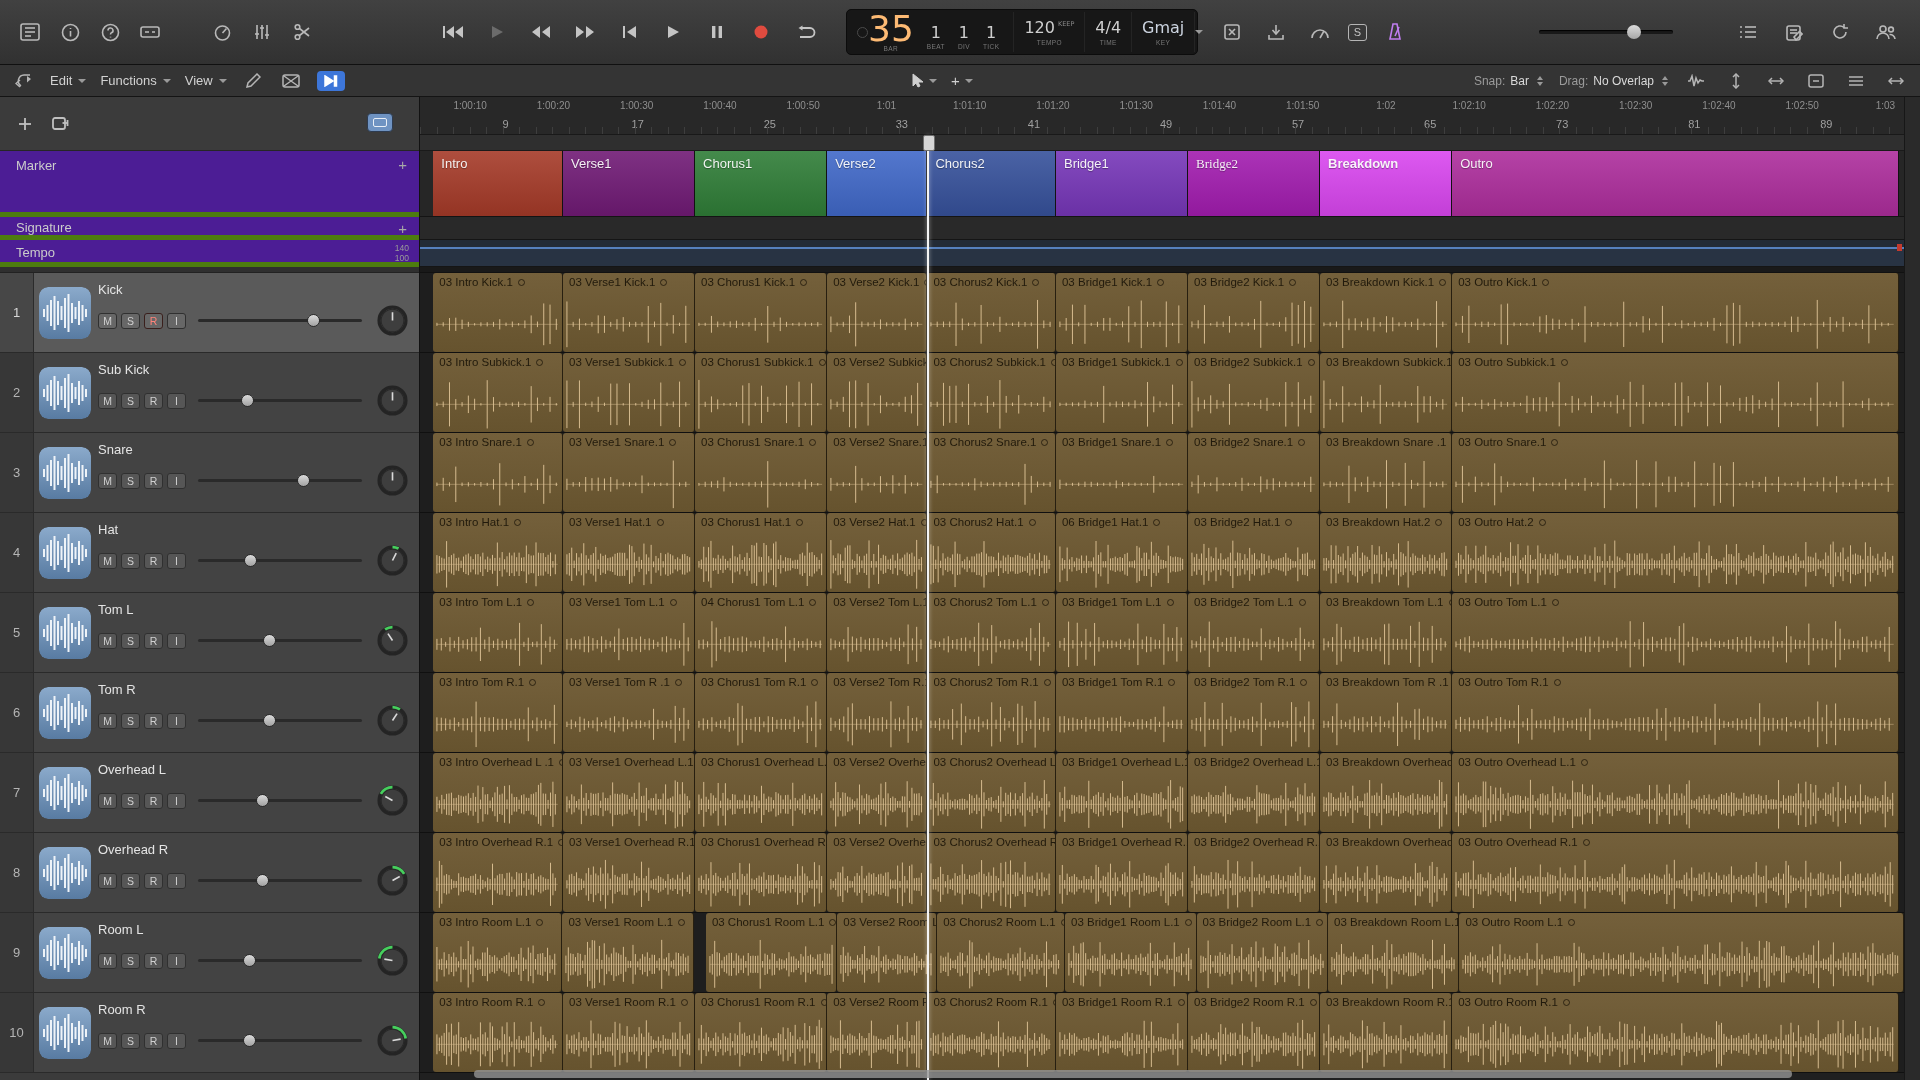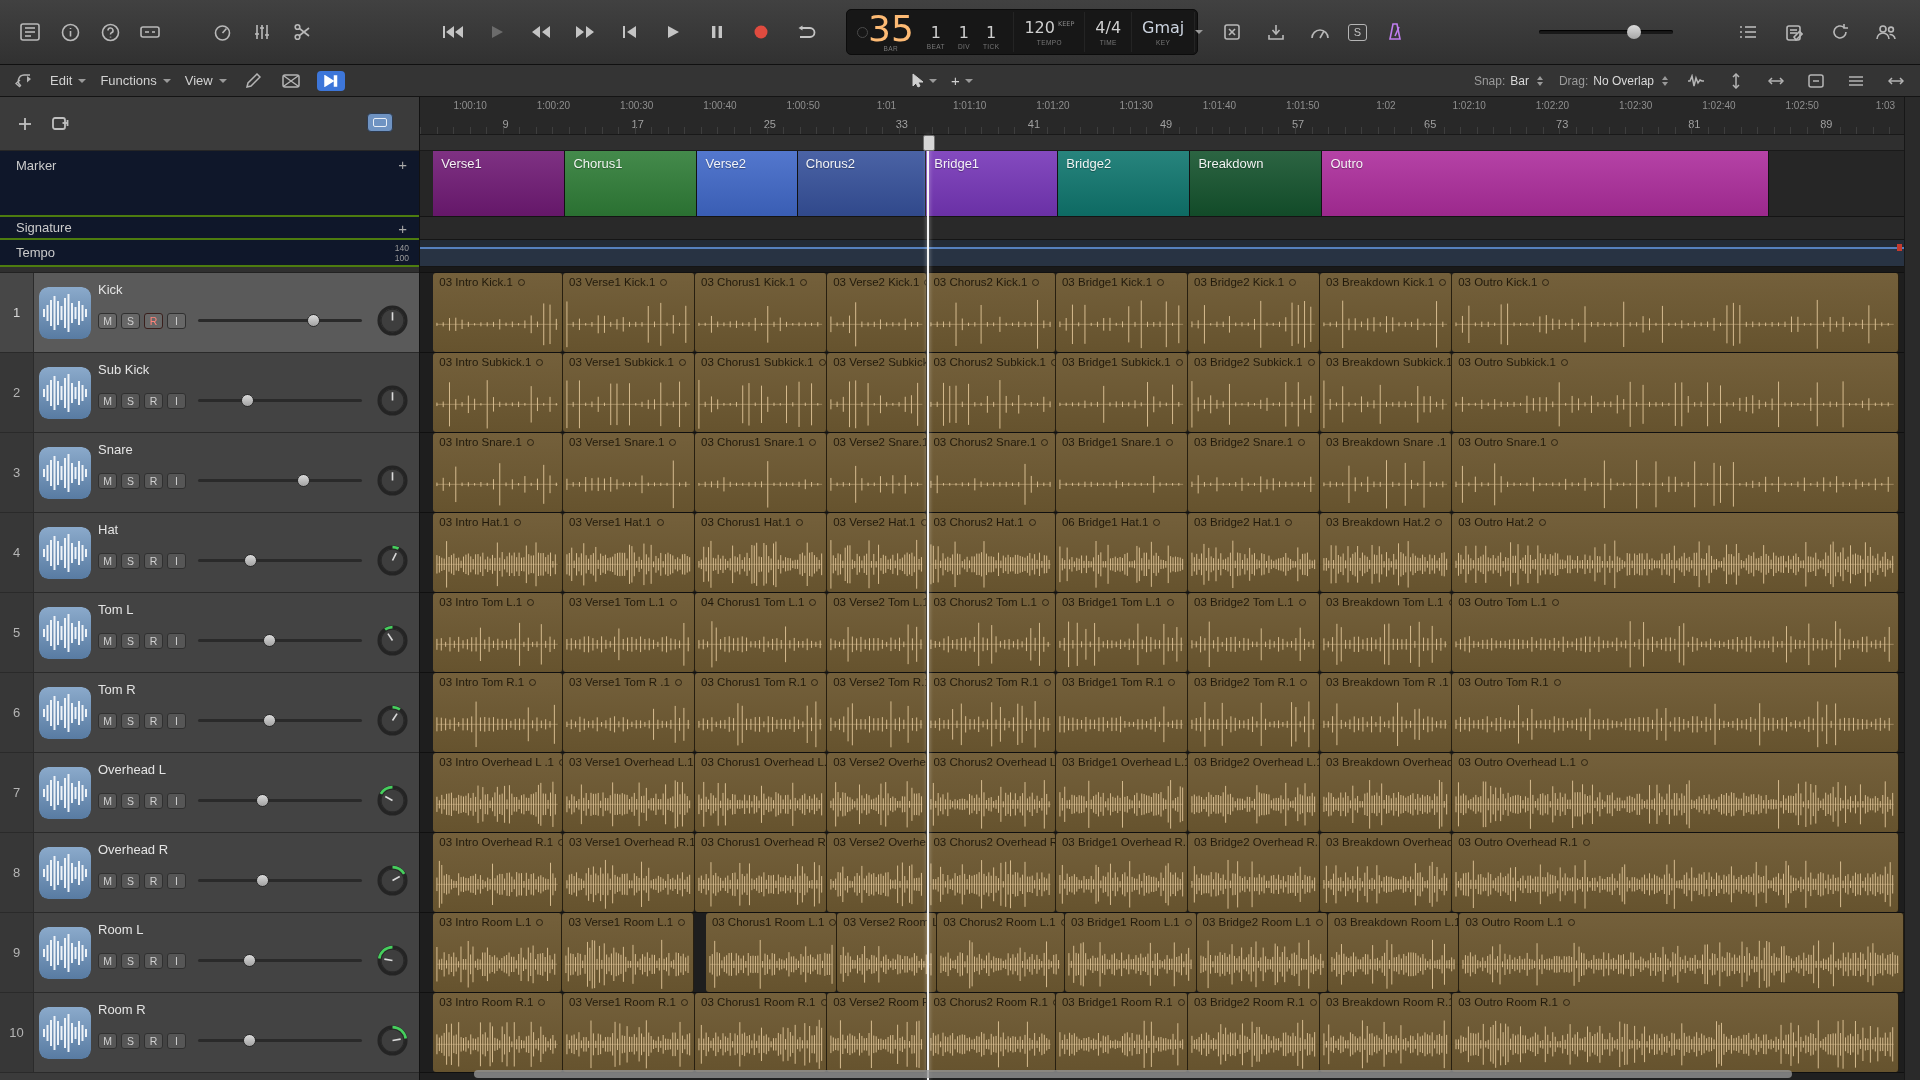--- a/index.html
+++ b/index.html
@@ -70,21 +70,21 @@
 
   
   .workspace { flex:1; display:flex; min-height:0; }
   .panel { width:420px; flex:none; background:#3b3b3b; border-right:1px solid #121212; display:flex; flex-direction:column; }
   .panel-top { height:54px; flex:none; border-bottom:1px solid #262626; position:relative; display:flex; align-items:center; padding:0 14px; gap:14px; }
   .pt-icn { width:22px; height:20px; display:flex; align-items:center; justify-content:center; }
   .pt-icn svg { stroke:#c0c0c0; fill:none; stroke-width:1.8; }
   .pt-right { position:absolute; right:26px; top:16px; width:26px; height:19px; border-radius:4px;
     background:#6f93c2; border:1px solid #2d3b50; display:flex; align-items:center; justify-content:center; }
   .pt-right i { width:14px; height:9px; border:1.5px solid #e8eef6; border-radius:2px; display:block; }
-  .grow { background:#0f172a; border-bottom:2px solid #4d7c0f; position:relative; flex:none;padding-left:40px; }
+  .grow { background:#4c1d95; border-bottom:5px solid #4d7c0f; position:relative; flex:none;padding-left:40px; }
   .g-label { position:absolute; left:16px; top:7px; font-size:13px; color:#cbcbcb; }
   .g-plus { position:absolute; right:12px; top:5px; font-size:15px; color:#a8a8a8; }
   .row-marker { height:66px; }
   .row-sig { height:23px; }
   .row-sig .g-label, .row-sig .g-plus { top:3px; }
   .row-tempo { height:27px; }
   .row-tempo .g-label { top:5px; }
   .tempo-range { position:absolute; right:10px; top:3px; display:flex; flex-direction:column; align-items:flex-end; }
   .tempo-range span { font-size:8.5px; line-height:10px; color:#9a9a9a; }
   .panel-gap { height:6px; flex:none; background:#2f2f2f; border-bottom:1px solid #222; }
@@ -838,39 +838,42 @@
               <span class="rb" style="left: 59.17%;">57</span>
               <span class="rb" style="left: 68.07%;">65</span>
               <span class="rb" style="left: 76.97%;">73</span>
               <span class="rb" style="left: 85.87%;">81</span>
               <span class="rb" style="left: 94.77%;">89</span>
             </div>
         </div>
         <div class="strip"></div>
         <div class="mlane" id="mlane">
             <div class="lgap" style="width: 0.9%;"></div>
+            <div class="mblock" style="width: 8.74%; background: rgb(165, 58, 40);">
+              <span>Intro</span>
+            </div>
             <div class="mblock" style="width: 8.9%; background: #701a75;">
               <span>Verse1</span>
             </div>
             <div class="mblock" style="width: 8.9%; background: rgb(47, 125, 55);">
               <span>Chorus1</span>
             </div>
             <div class="mblock" style="width: 6.76%; background: rgb(64, 104, 200);">
               <span>Verse2</span>
             </div>
             <div class="mblock" style="width: 8.66%; background: rgb(54, 81, 155);">
               <span>Chorus2</span>
             </div>
             <div class="mblock" style="width: 8.9%; background: rgb(118, 54, 184);">
               <span>Bridge1</span>
             </div>
-            <div class="mblock" style="width: 8.9%; background: #0f766e;">
+            <div class="mblock" style="width: 8.9%; background: #a21caf; font-family: Liberation Serif, serif;">
               <span>Bridge2</span>
             </div>
-            <div class="mblock" style="width: 8.9%; background: #14532d;">
+            <div class="mblock" style="width: 8.9%; background: #d946ef; font-weight: bold;">
               <span>Breakdown</span>
             </div>
             <div class="mblock" style="width: 30.1%; background: rgb(173, 45, 156);">
               <span>Outro</span>
             </div>
           </div>
         <div class="slane"></div>
         <div class="tlane">
           <div class="tfill"></div>
             <div class="tline"></div>

